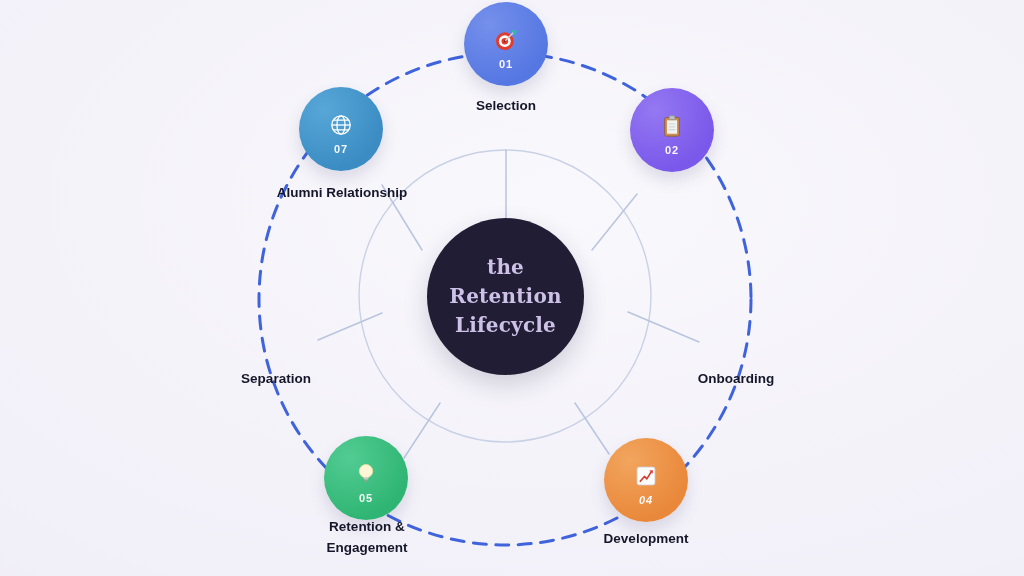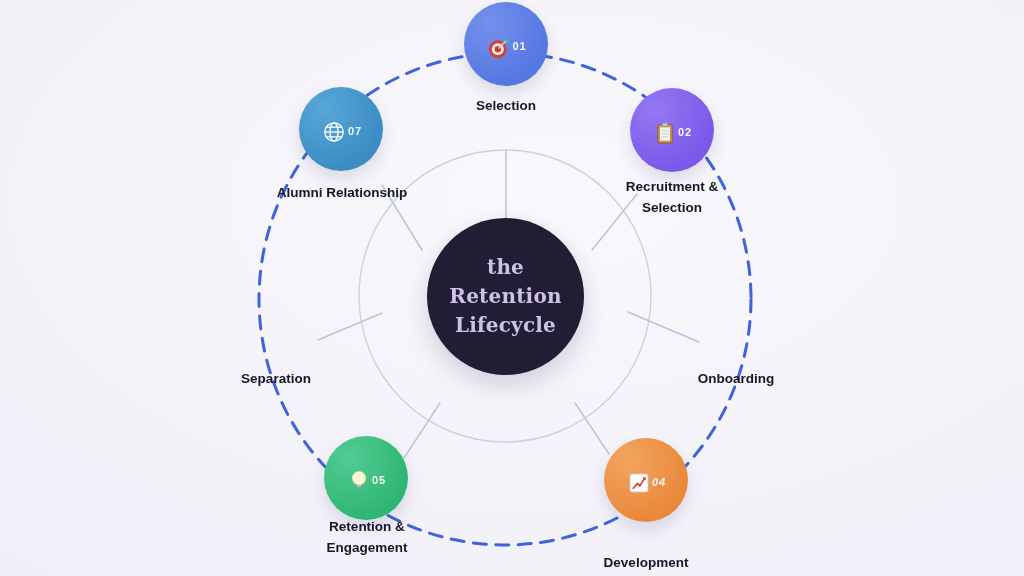--- a/index.html
+++ b/index.html
@@ -20,21 +20,21 @@
     display:flex;align-items:center;justify-content:center;text-align:center;
     box-shadow:0 10px 24px rgba(40,35,80,0.18);
   }
   .center-title span{
     display:block;font-family:"DejaVu Serif","Liberation Serif",serif;
     font-weight:bold;font-size:20px;line-height:29px;
     color:var(--center-text,#cdc1e7);letter-spacing:.2px;
   }
   .bubble{
     position:absolute;width:84px;height:84px;border-radius:50%;
-    display:flex;flex-direction:row;align-items:center;justify-content:center;
+    display:flex;flex-direction:column;align-items:center;justify-content:center;
     box-shadow:0 8px 16px rgba(60,60,110,0.15);
   }
   .bubble .icon{display:flex;align-items:center;justify-content:center;height:30px;margin-top:6px;}
   .bubble .num{
     font-size:11px;font-weight:bold;letter-spacing:.8px;margin-top:3px;
     color:var(--number-text,#ffffff);opacity:.95;
   }
   .node-label{
     position:absolute;transform:translateX(-50%);text-align:center;white-space:nowrap;
     font-size:13.5px;font-weight:bold;color:var(--label-text,#16162a);line-height:21px;
@@ -92,41 +92,37 @@
         <rect x="12.5" y="3.5" width="7" height="4.6" rx="1.2" fill="#bcc1c8" stroke="#8d939c" stroke-width="0.8"></rect>
         <g stroke="#c3c6cc" stroke-width="1">
           <line x1="12" y1="13.5" x2="20" y2="13.5"></line>
           <line x1="12" y1="17" x2="20" y2="17"></line>
           <line x1="12" y1="20.5" x2="20" y2="20.5"></line>
         </g>
       </svg>
     </span>
     <span class="num">02</span>
   </div>
-  <div class="node-label" style="left:672px;top:176px;">
-    <span>Recruitment &amp;</span>
-    <span>Selection</span>
-  </div>
 
   <div class="node-label" style="left:736px;top:368px;">
     <span>Onboarding</span>
     <span></span>
   </div>
 
   <div class="bubble" style="left: 604px; top: 438px; background: radial-gradient(circle at 30% 26%, rgb(242, 165, 94) 0%, rgb(233, 136, 58) 72%); font-style: italic;">
     <span class="icon">
       <svg width="26" height="26" viewBox="0 0 32 32">
         <rect x="5" y="5" width="22" height="22" rx="2.5" fill="#fdfdfd" stroke="#cfd2d8" stroke-width="1"></rect>
         <polyline points="9,22.5 14,16.5 17,19.5 22,11.5" fill="none" stroke="#d93a2b" stroke-width="2" stroke-linecap="round" stroke-linejoin="round"></polyline>
         <polygon points="20,9.2 24.6,8.8 24.1,13.2" fill="#d93a2b"></polygon>
       </svg>
     </span>
     <span class="num">04</span>
   </div>
-  <div class="node-label" style="left:646px;top:528px;margin-top:24px;">
+  <div class="node-label" style="left:646px;top:528px;">
     <span>Development</span>
     <span></span>
   </div>
 
   <div class="bubble" style="left: 324px; top: 436px; background: radial-gradient(circle at 30% 26%, rgb(82, 204, 147) 0%, rgb(47, 181, 115) 72%); text-align: center;">
     <span class="icon">
       <svg width="26" height="26" viewBox="0 0 32 32">
         <circle cx="16" cy="12.5" r="8.2" fill="#fff6d8" stroke="#f2dd99" stroke-width="1"></circle>
         <path d="M13.2 20 h5.6 v2 h-5.6 z" fill="#cfcdc6"></path>
         <rect x="13.6" y="22" width="4.8" height="1.8" rx="0.6" fill="#b5b3ac"></rect>

